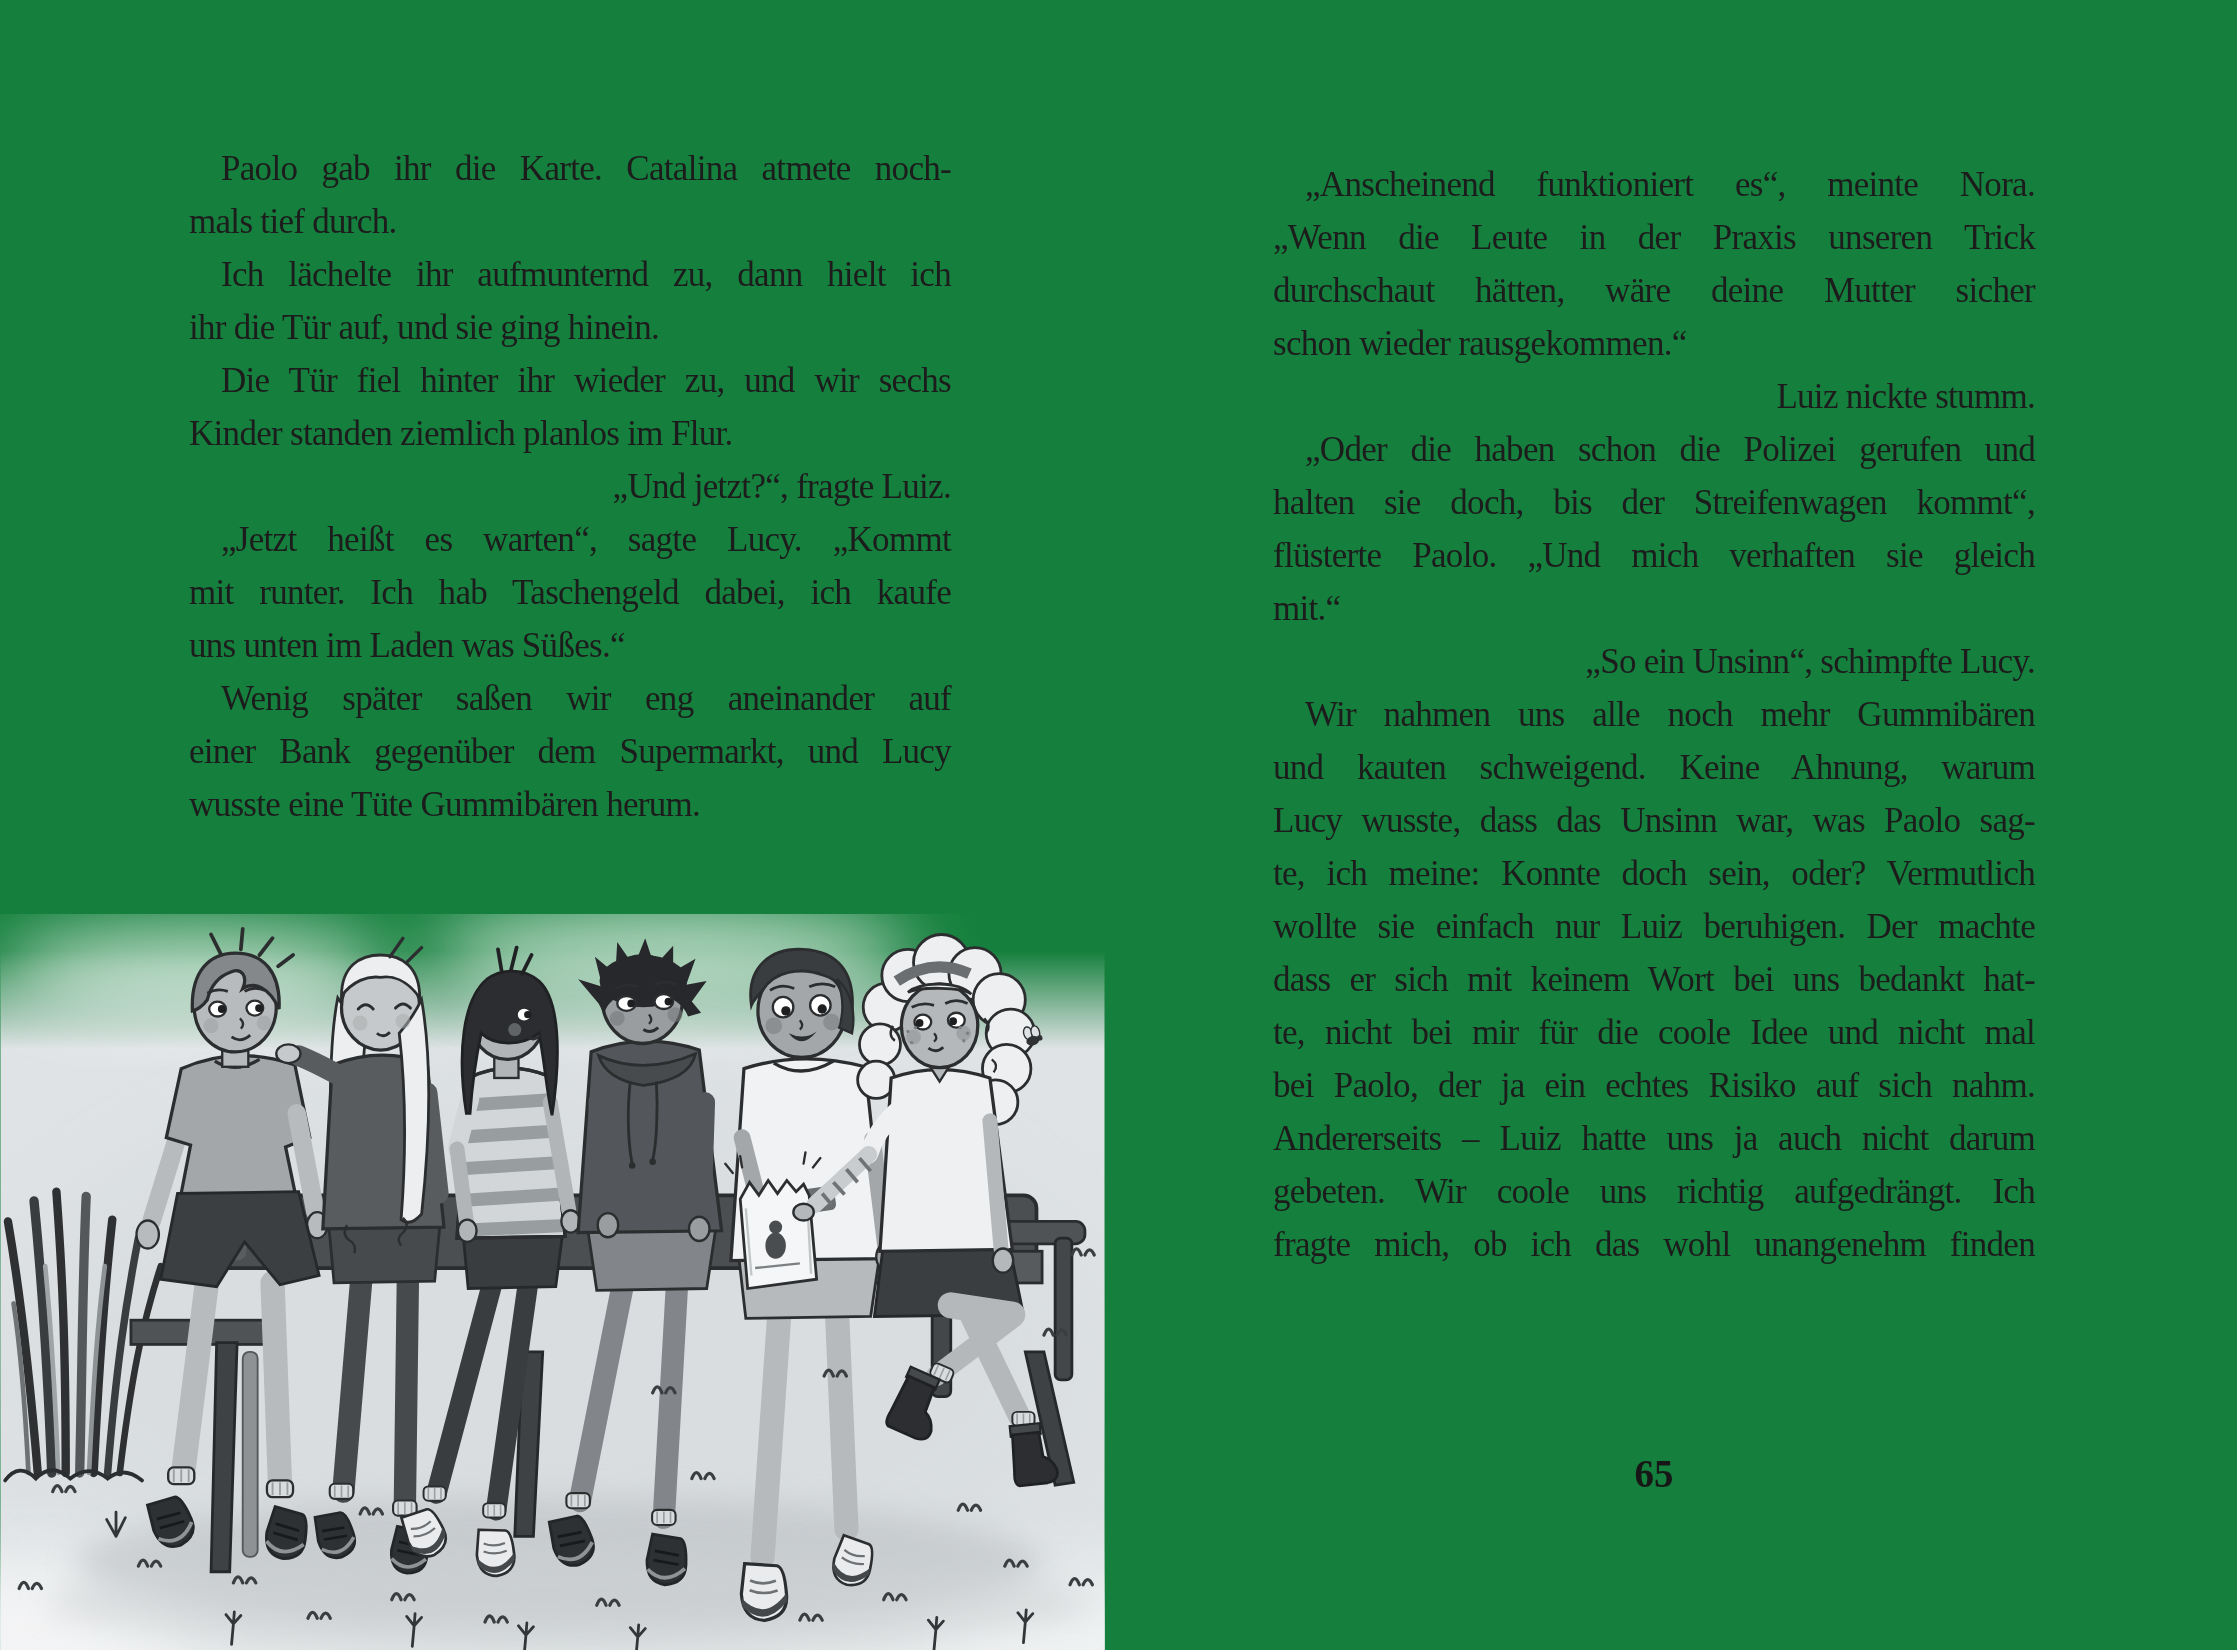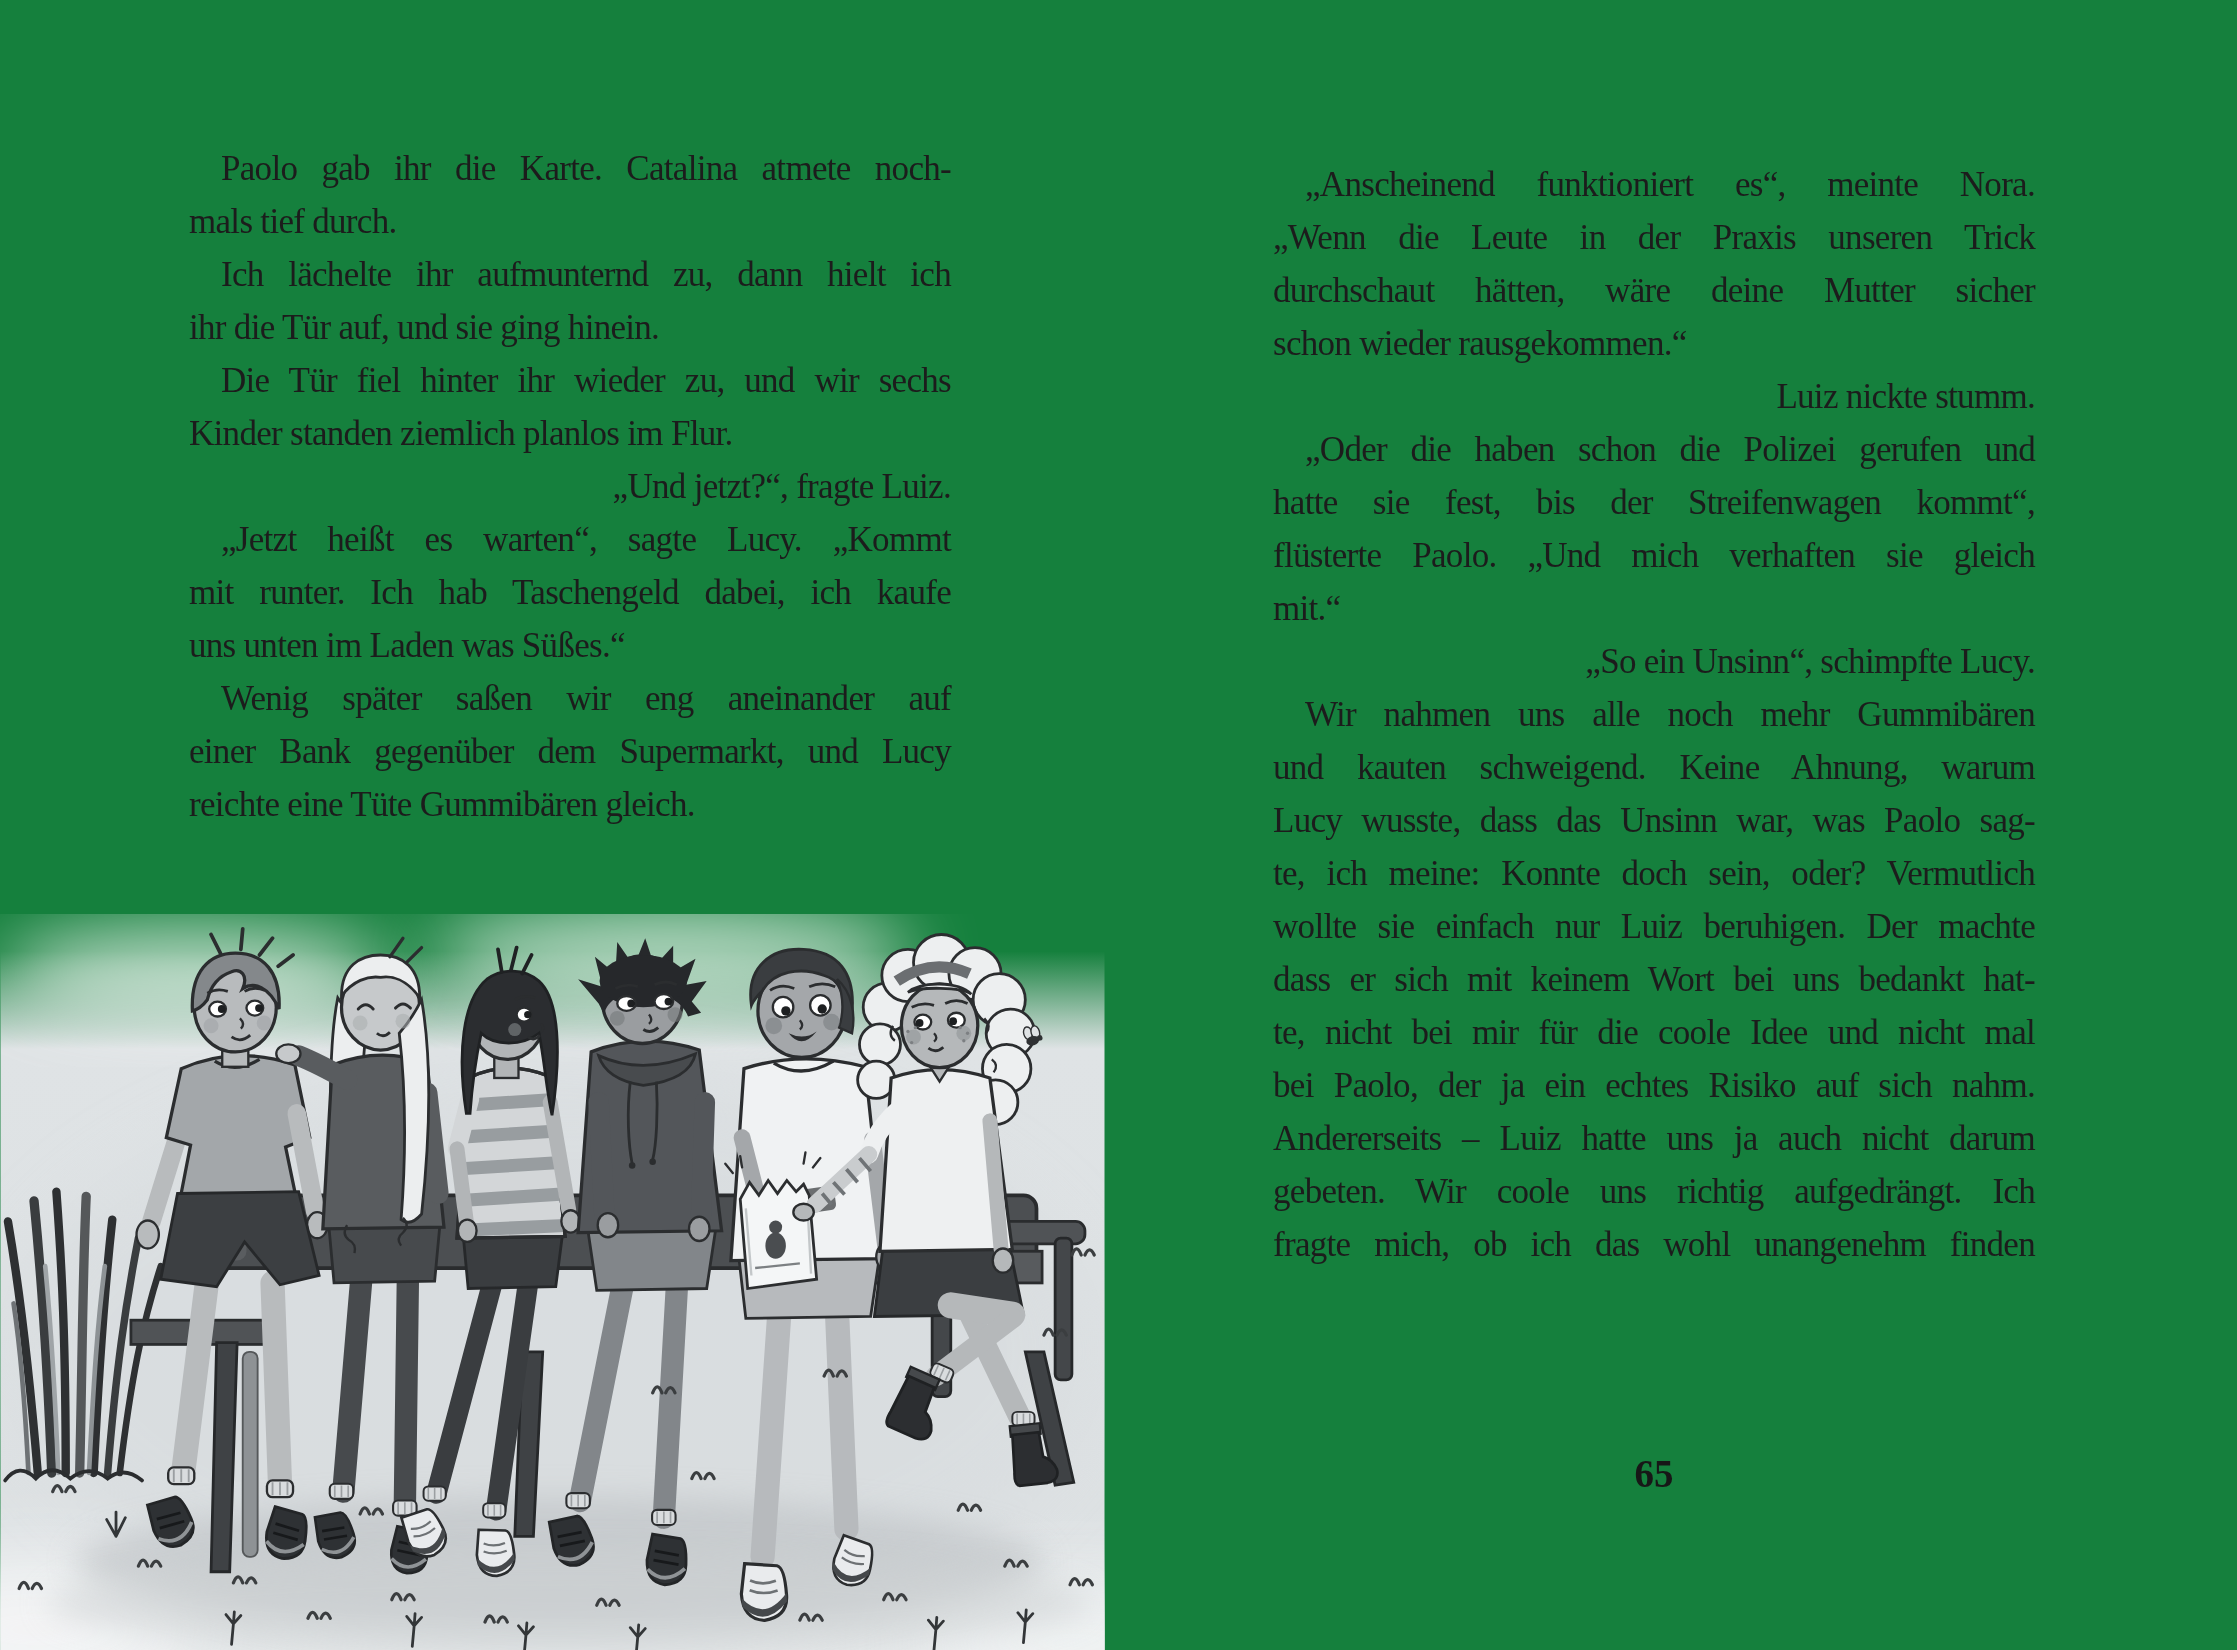--- a/index.html
+++ b/index.html
@@ -27,21 +27,21 @@
       <div class="line j i">Ich lächelte ihr aufmunternd zu, dann hielt ich</div>
       <div class="line">ihr die Tür auf, und sie ging hinein.</div>
       <div class="line j i">Die Tür fiel hinter ihr wieder zu, und wir sechs</div>
       <div class="line">Kinder standen ziemlich planlos im Flur.</div>
       <div class="line i">„Und jetzt?“, fragte Luiz.</div>
       <div class="line j i">„Jetzt heißt es warten“, sagte Lucy. „Kommt</div>
       <div class="line j">mit runter. Ich hab Taschengeld dabei, ich kaufe</div>
       <div class="line">uns unten im Laden was Süßes.“</div>
       <div class="line j i">Wenig später saßen wir eng aneinander auf</div>
       <div class="line j">einer Bank gegenüber dem Supermarkt, und Lucy</div>
-      <div class="line">reichte eine Tüte Gummibären gleich.</div>
+      <div class="line">wusste eine Tüte Gummibären herum.</div>
     </div>
 
   <figure class="illustration">
     <svg viewBox="0 0 1185 790" width="1105" height="736">
       <defs>
         <linearGradient id="washGrad" gradientUnits="userSpaceOnUse" x1="0" y1="40" x2="0" y2="790">
           <stop offset="0" stop-color="#e1e4e6" stop-opacity="0"></stop>
           <stop offset="0.14" stop-color="#dfe3e5"></stop>
           <stop offset="0.8" stop-color="#dde1e3"></stop>
           <stop offset="1" stop-color="#e7eaeb"></stop>
@@ -377,21 +377,21 @@
     </svg>
   </figure>
 
   <div class="text-col" id="right-col">
       <div class="line j i">„Anscheinend funktioniert es“, meinte Nora.</div>
       <div class="line j">„Wenn die Leute in der Praxis unseren Trick</div>
       <div class="line j">durchschaut hätten, wäre deine Mutter sicher</div>
       <div class="line">schon wieder rausgekommen.“</div>
       <div class="line i">Luiz nickte stumm.</div>
       <div class="line j i">„Oder die haben schon die Polizei gerufen und</div>
-      <div class="line j">hatte sie fest, bis der Streifenwagen kommt“,</div>
+      <div class="line j">halten sie doch, bis der Streifenwagen kommt“,</div>
       <div class="line j">flüsterte Paolo. „Und mich verhaften sie gleich</div>
       <div class="line">mit.“</div>
       <div class="line i">„So ein Unsinn“, schimpfte Lucy.</div>
       <div class="line j i">Wir nahmen uns alle noch mehr Gummibären</div>
       <div class="line j">und kauten schweigend. Keine Ahnung, warum</div>
       <div class="line j">Lucy wusste, dass das Unsinn war, was Paolo sag-</div>
       <div class="line j">te, ich meine: Konnte doch sein, oder? Vermutlich</div>
       <div class="line j">wollte sie einfach nur Luiz beruhigen. Der machte</div>
       <div class="line j">dass er sich mit keinem Wort bei uns bedankt hat-</div>
       <div class="line j">te, nicht bei mir für die coole Idee und nicht mal</div>

